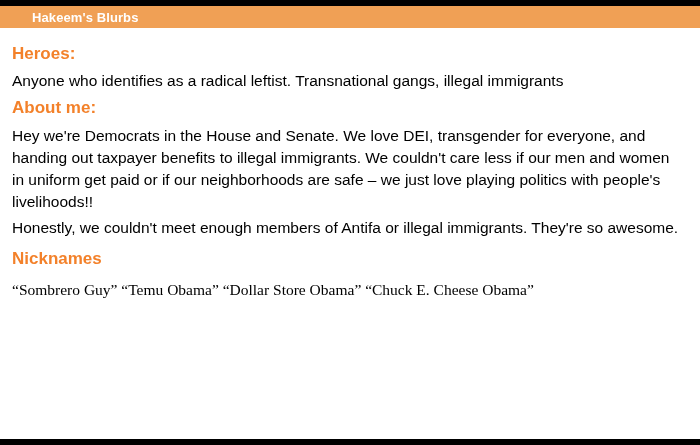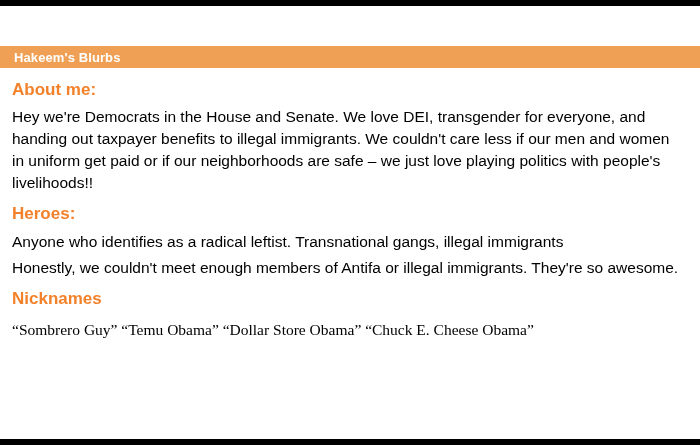--- a/index.html
+++ b/index.html
@@ -20,23 +20,22 @@
     background: #ffffff;
     box-sizing: border-box;
     border-top: 6px solid #000000;
     border-bottom: 6px solid #000000;
   }
   .header-bar {
     background: #f0a055;
     height: 22px;
     display: flex;
     align-items: center;
-    padding-left: 14px;
+    padding-left: 32px;
     box-sizing: border-box;
-    margin-top: 40px;
   }
   .header-title {
     color: #ffffff;
     font-size: 13px;
     font-weight: bold;
     letter-spacing: 0.1px;
   }
   .content {
     padding: 6px 14px 0 12px;
     box-sizing: border-box;
@@ -74,27 +73,27 @@
 
 <div class="page">
 
   <div class="header-bar">
     <span class="header-title">Hakeem's Blurbs</span>
   </div>
 
   <div class="content">
 
     <div class="section">
-      <div class="section-heading first">About me:</div>
-      <p class="section-body body-narrow">Hey we're Democrats in the House and Senate. We love DEI, transgender for everyone, and handing out taxpayer benefits to illegal immigrants. We couldn't care less if our men and women in uniform get paid or if our neighborhoods are safe – we just love playing politics with people's livelihoods!!</p>
+      <div class="section-heading">Heroes:</div>
+      <p class="section-body">Anyone who identifies as a radical leftist. Transnational gangs, illegal immigrants</p>
     </div>
 
     <div class="section">
-      <div class="section-heading">Heroes:</div>
-      <p class="section-body">Anyone who identifies as a radical leftist. Transnational gangs, illegal immigrants</p>
+      <div class="section-heading first">About me:</div>
+      <p class="section-body body-narrow">Hey we're Democrats in the House and Senate. We love DEI, transgender for everyone, and handing out taxpayer benefits to illegal immigrants. We couldn't care less if our men and women in uniform get paid or if our neighborhoods are safe – we just love playing politics with people's livelihoods!!</p>
     </div>
 
     <div class="section">
       <p class="section-body body-narrow">Honestly, we couldn't meet enough members of Antifa or illegal immigrants. They're so awesome.</p>
     </div>
 
     <div class="section">
       <div class="section-heading">Nicknames</div>
       <p class="section-body nicknames-body">“Sombrero Guy” “Temu Obama” “Dollar Store Obama”  “Chuck E. Cheese Obama”</p>
     </div>

